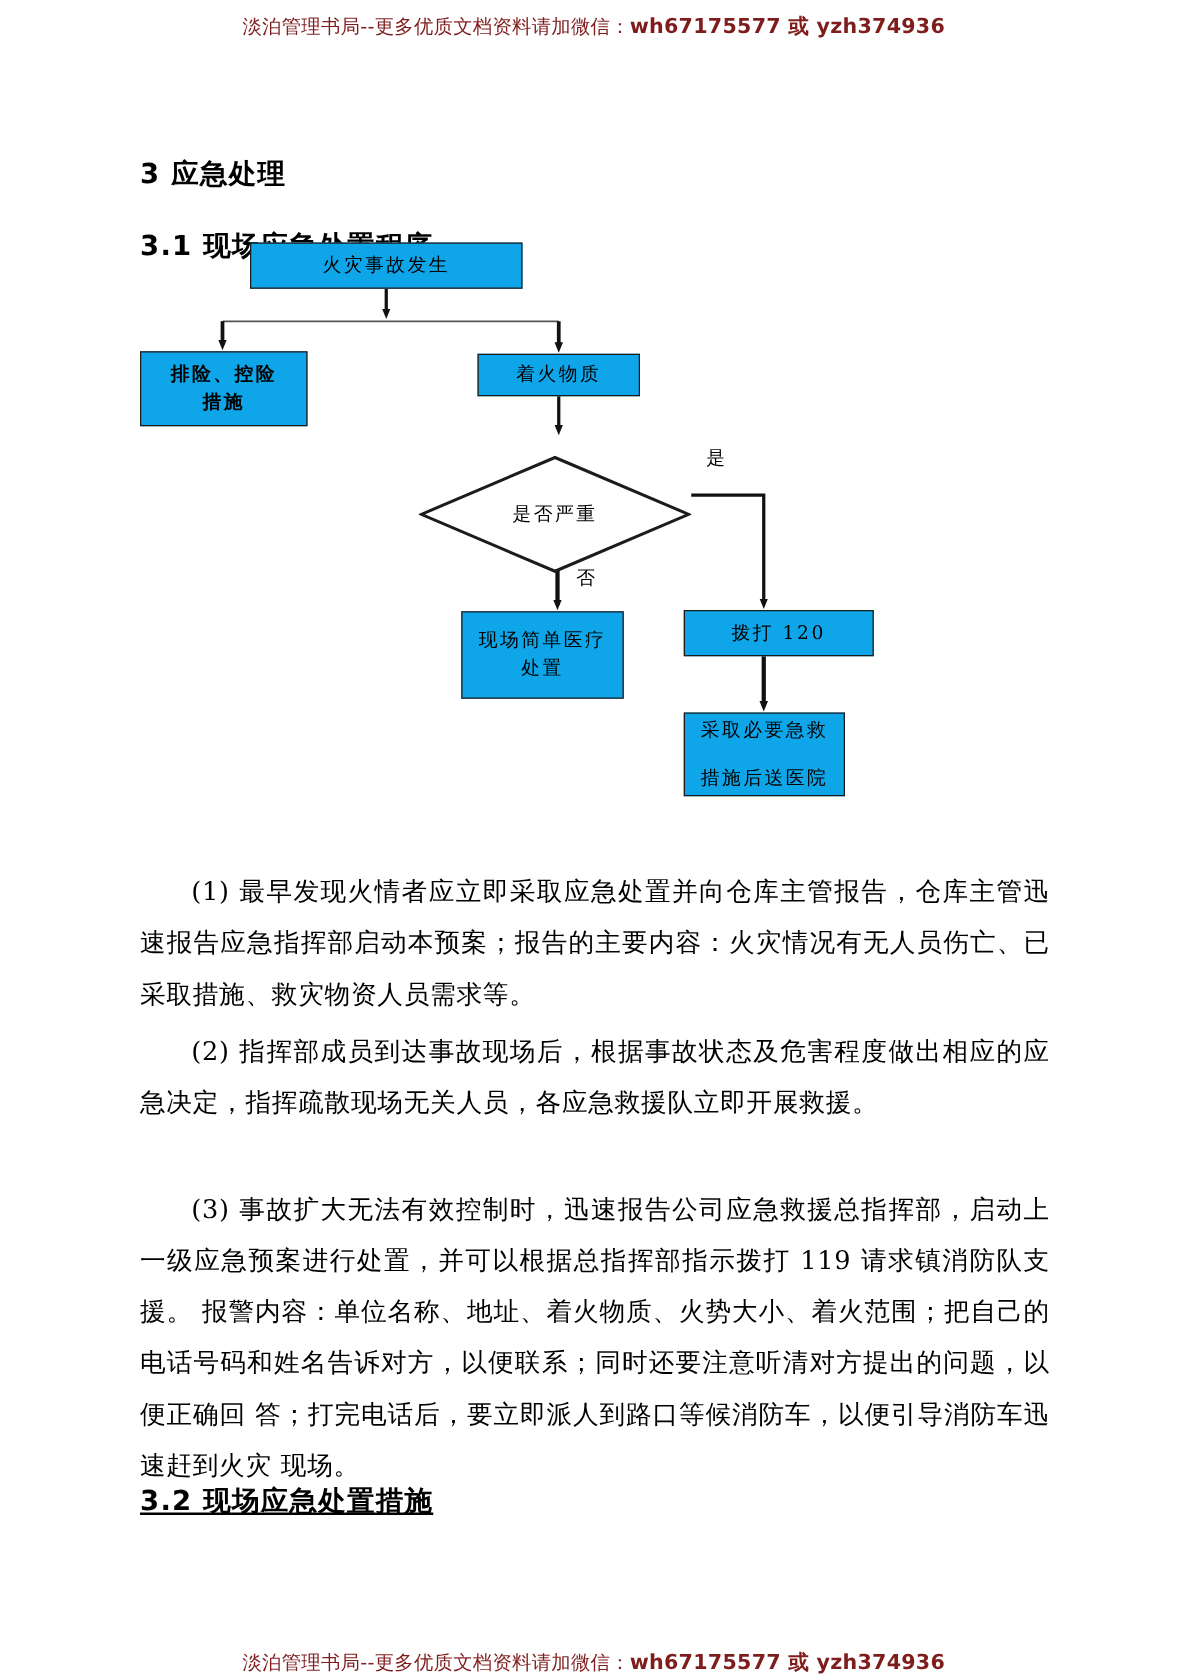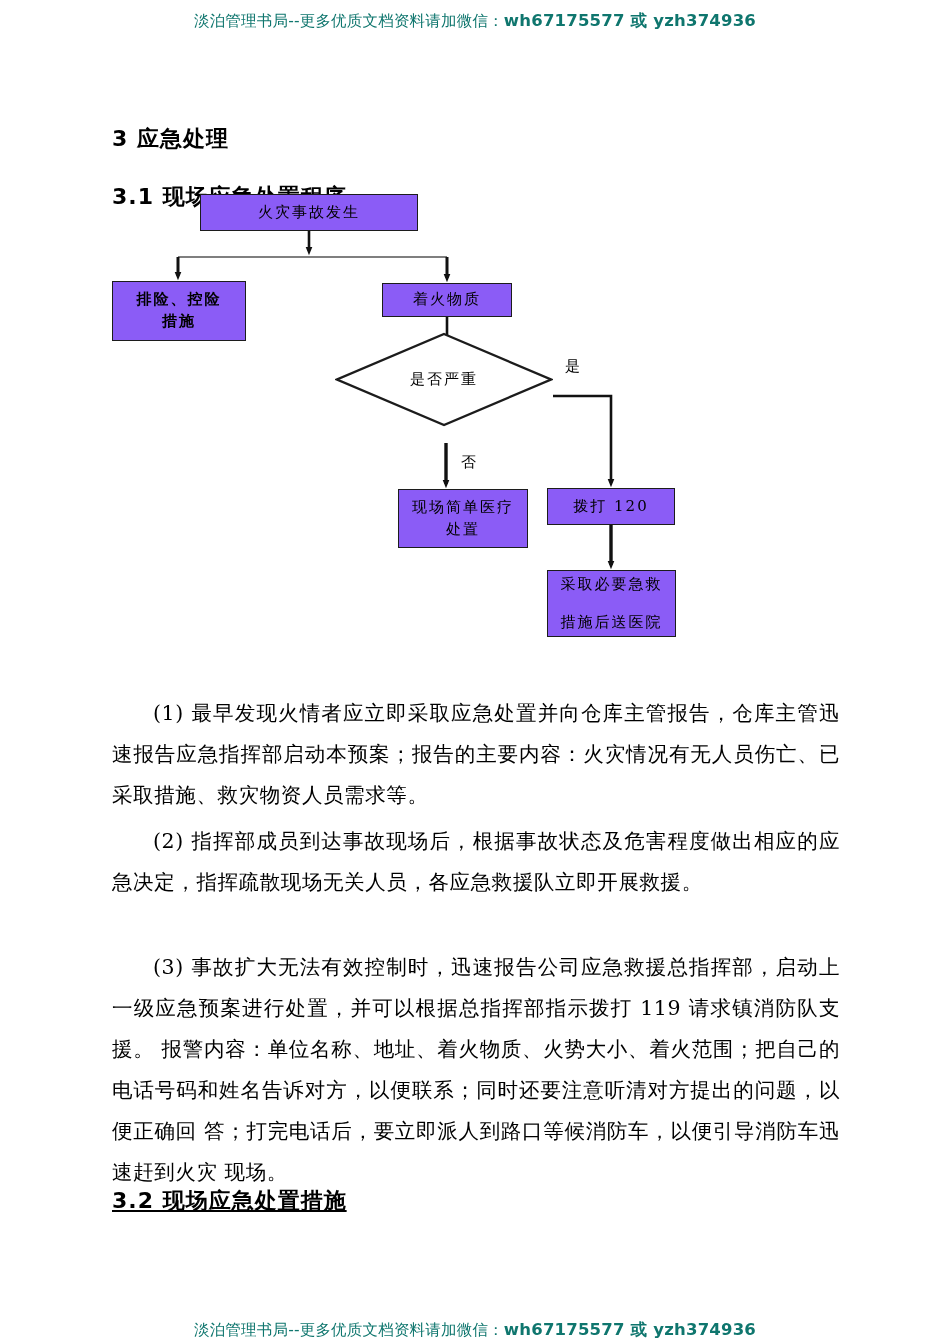--- a/index.html
+++ b/index.html
@@ -23,21 +23,21 @@
 
   
   .watermark {
     position: absolute;
     left: 0;
     width: 950px;
     text-align: center;
     font-family: "DejaVu Sans", "Liberation Sans", sans-serif;
     font-size: 15.5px;
     letter-spacing: 0.2px;
-    color: #0f766e;
+    color: #7f1d1d;
     white-space: nowrap;
   }
   .watermark-header { top: 10px; }
   .watermark-footer { top: 1319px; }
   .watermark .wm-ascii {
     font-family: "DejaVu Sans", "Liberation Sans", sans-serif;
     font-weight: bold;
     font-size: 16.5px;
   }
 
@@ -61,46 +61,46 @@
     position: absolute;
     left: 0;
     top: 0;
     width: 950px;
     height: 1344px;
     pointer-events: none;
   }
   .node {
     position: absolute;
     border: 1.6px solid #1c1c1c;
-    background: #8b5cf6;
+    background: #0ea5e9;
     box-sizing: border-box;
     display: flex;
     flex-direction: column;
     align-items: center;
     justify-content: center;
     font-family: "DejaVu Serif", "Liberation Serif", serif;
     font-size: 15px;
     line-height: 1.45;
     letter-spacing: 2px;
     color: #000;
     text-align: center;
   }
   .node .ln { display: block; white-space: nowrap; }
 
   #node-fire     { left: 200px; top: 194px; width: 218px; height: 37px; }
   #node-hazard   { left: 112px; top: 281px; width: 134px; height: 60px; font-weight: bold; }
   #node-injury   { left: 382px; top: 283px; width: 130px; height: 34px; }
-  #node-simple   { left: 398px; top: 489px; width: 130px; height: 59px; }
-  #node-call120  { left: 547px; top: 488px; width: 128px; height: 37px; }
+  #node-simple   { left: 369px; top: 489px; width: 130px; height: 70px; }
+  #node-call120  { left: 547px; top: 488px; width: 152px; height: 37px; }
   #node-hospital { left: 547px; top: 570px; width: 129px; height: 67px; gap: 16px; }
 
   .diamond-wrap {
     position: absolute;
     left: 335px;
-    top: 332px;
+    top: 364px;
     width: 218px;
     height: 95px;
   }
   .diamond-wrap svg { display: block; }
   .diamond-label {
     position: absolute;
     left: 0;
     top: 0;
     width: 218px;
     height: 95px;

